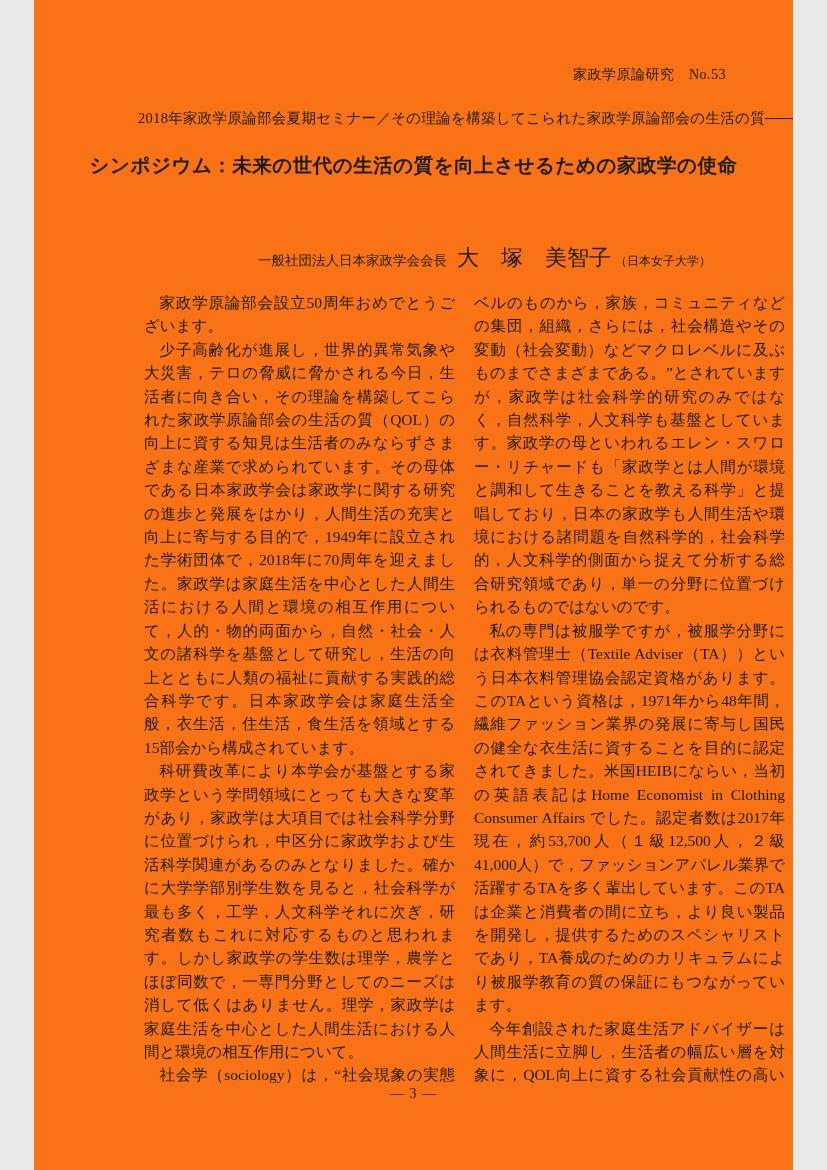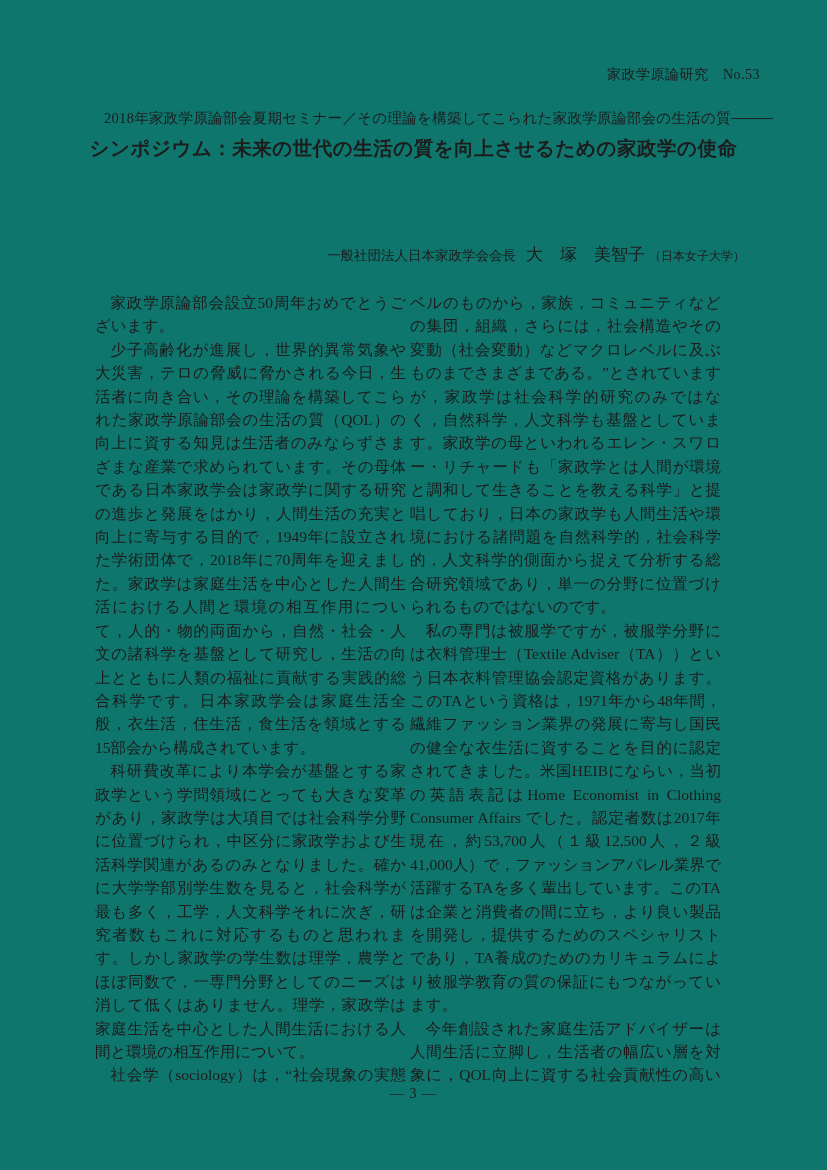--- a/index.html
+++ b/index.html
@@ -2,24 +2,24 @@
 <html><head>
 <meta charset="utf-8">
 <style>
   html, body {
     margin: 0;
     padding: 0;
     background: #e8e8e8;
   }
   .page {
     position: relative;
-    width: 827px;
+    width: 759px;
     height: 1170px;
     margin: 0 auto;
-    background: #0f766e;
+    background: #f97316;
     font-family: "Liberation Serif", "DejaVu Serif", serif;
     color: #1c1c1c;
     overflow: hidden;
   }
   .journal-header {
     position: absolute;
     top: 66px;
     right: 67px;
     font-size: 14px;
     letter-spacing: 0.5px;
@@ -27,21 +27,21 @@
   .seminar-line {
     position: absolute;
     top: 109px;
     left: 104px;
     font-size: 14.5px;
     letter-spacing: 0.3px;
     white-space: nowrap;
   }
   .title {
     position: absolute;
-    top: 135px;
+    top: 152px;
     left: 0;
     width: 100%;
     margin: 0;
     text-align: center;
     font-size: 19.5px;
     font-weight: bold;
     letter-spacing: 0.5px;
   }
   .report-heading {
     position: absolute;
@@ -60,34 +60,34 @@
     right: 82px;
     display: flex;
     align-items: baseline;
     white-space: nowrap;
   }
   .author-line .affiliation {
     font-size: 13.5px;
     margin-right: 10px;
   }
   .author-line .author-name {
-    font-size: 17px;
+    font-size: 22px;
     margin-right: 4px;
   }
   .author-line .university {
     font-size: 12px;
   }
   .body-columns {
     position: absolute;
     top: 291px;
-    left: 95px;
+    left: 110px;
     width: 642px;
     height: 800px;
     display: flex;
-    gap: 4px;
+    gap: 19px;
     overflow: hidden;
   }
   .column {
     width: 311px;
     font-size: 15.5px;
     line-height: 23.4px;
     text-align: justify;
     text-justify: inter-character;
   }
   .column p {

